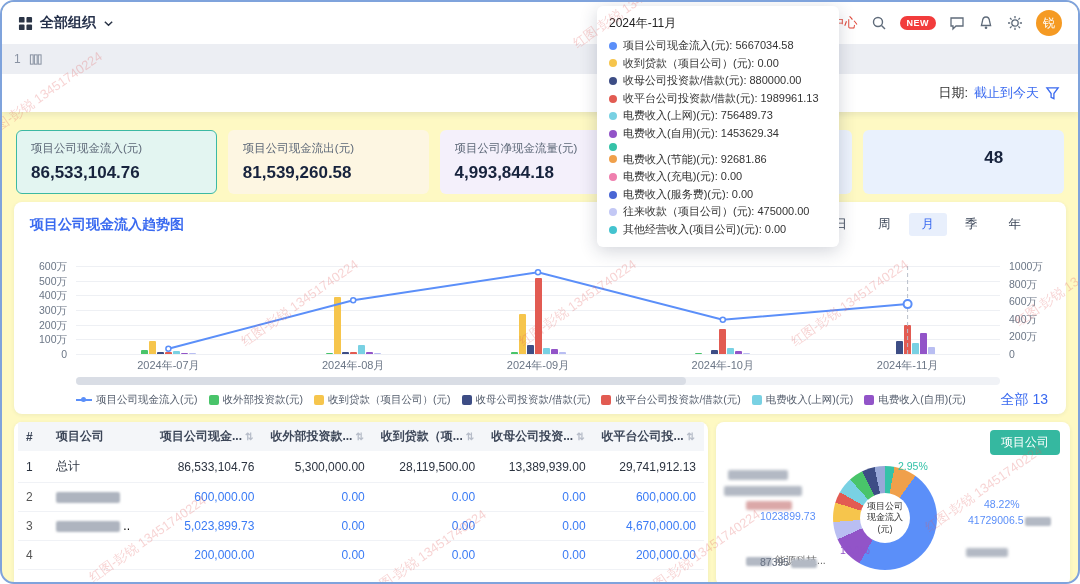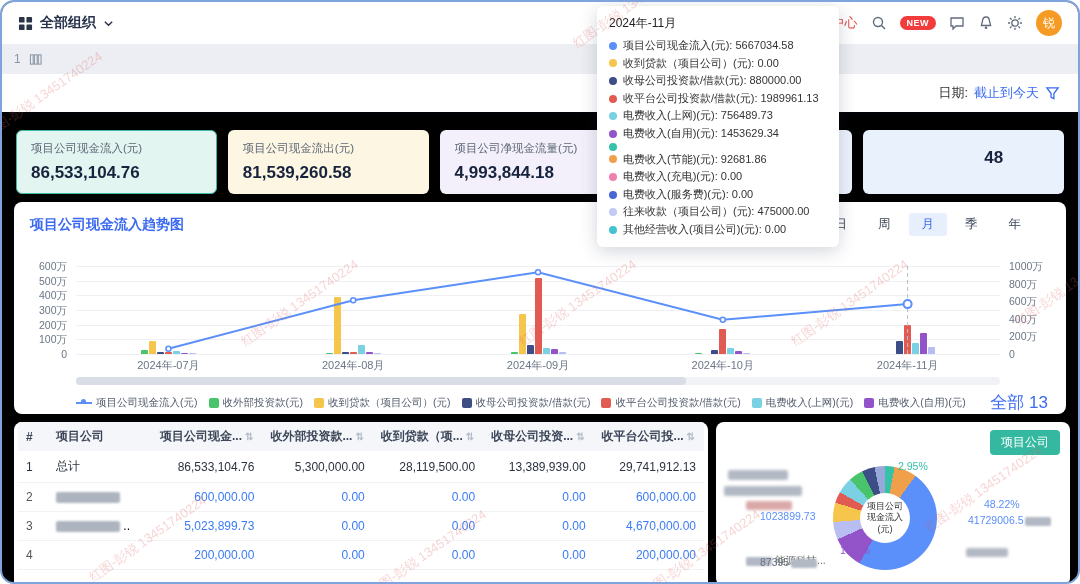--- a/index.html
+++ b/index.html
@@ -1,18 +1,18 @@
 <!DOCTYPE html>
 <html><head>
 <meta charset="utf-8">
 <style>
   * { margin:0; padding:0; box-sizing:border-box; }
   body { background:#fff; font-family:"Liberation Sans", sans-serif; }
   .page { position:relative; width:1080px; height:584px; overflow:hidden;
-          border:2px solid #7fa3dc; border-radius:14px; background:#000000; }
+          border:2px solid #7fa3dc; border-radius:14px; background:#fef9c3; }
 
   
   .topbar { position:absolute; top:0; left:0; right:0; height:42px; background:#fff;
             display:flex; align-items:center; justify-content:space-between; padding:0 16px; z-index:5; }
   .org { display:flex; align-items:center; gap:7px; font-size:14px; font-weight:bold; color:#25304a; cursor:pointer; }
   .top-right { display:flex; align-items:center; gap:13px; }
   .doc-center { display:flex; align-items:center; gap:4px; color:#e14a3c; font-size:13px; cursor:pointer; }
   .new-badge { background:#f23c3c; color:#fff; font-size:9px; font-weight:bold; padding:2px 7px; border-radius:8px; letter-spacing:.5px; }
   .icon-btn { display:flex; align-items:center; justify-content:center; cursor:pointer; }
   .avatar { width:26px; height:26px; border-radius:50%; background:#f59a23; color:#fff; font-size:12px;
@@ -60,21 +60,21 @@
   .xlabels { position:absolute; top:156px; left:62px; right:66px; height:14px; }
   .xlabels span { position:absolute; transform:translateX(-50%); font-size:11px; color:#6b7686; white-space:nowrap; }
   .chart-scroll { position:absolute; top:175px; left:62px; right:66px; height:8px; background:#f0f2f6; border-radius:4px; cursor:pointer; }
   .chart-scroll .thumb { width:66%; height:8px; background:#d9dde5; border-radius:4px; }
   .legend { position:absolute; top:189px; left:62px; right:18px; display:flex; gap:11px; align-items:center;
             font-size:10.5px; color:#555e6d; white-space:nowrap; }
   .lg-item { display:flex; align-items:center; cursor:pointer; }
   .sw { width:10px; height:10px; border-radius:2px; display:inline-block; margin-right:4px; }
   .lg-line { width:16px; height:2px; display:inline-block; margin-right:4px; position:relative; }
   .lg-line i { position:absolute; left:5px; top:-2.5px; width:5px; height:5px; border-radius:50%; background:inherit; }
-  .legend-more { margin-left:auto; color:#3a6af0; cursor:pointer; font-size:17px; }
+  .legend-more { margin-left:auto; color:#3a6af0; cursor:pointer; font-size:14px; }
 
   
   .table-card { position:absolute; top:420px; left:12px; width:694px; height:200px; background:#fff;
                 border-radius:8px; box-shadow:0 1px 4px rgba(31,56,88,.07); overflow:hidden; }
   .table-card h3 { font-size:13.5px; color:#3a6af0; font-weight:bold; padding:10px 14px 8px; }
   .table-card table { width:calc(100% - 8px); margin:0 4px; border-collapse:collapse; font-size:12px; table-layout:fixed; }
   .table-card th { background:#f4f6f9; color:#3c4658; font-weight:bold; text-align:left; padding:6px 8px;
                    white-space:nowrap; overflow:hidden; }
   .table-card th .sort { color:#b7bdc9; margin-left:3px; font-size:10px; }
   .table-card td { padding:7px 8px; border-bottom:1px solid #f0f2f6; white-space:nowrap; overflow:hidden; }

